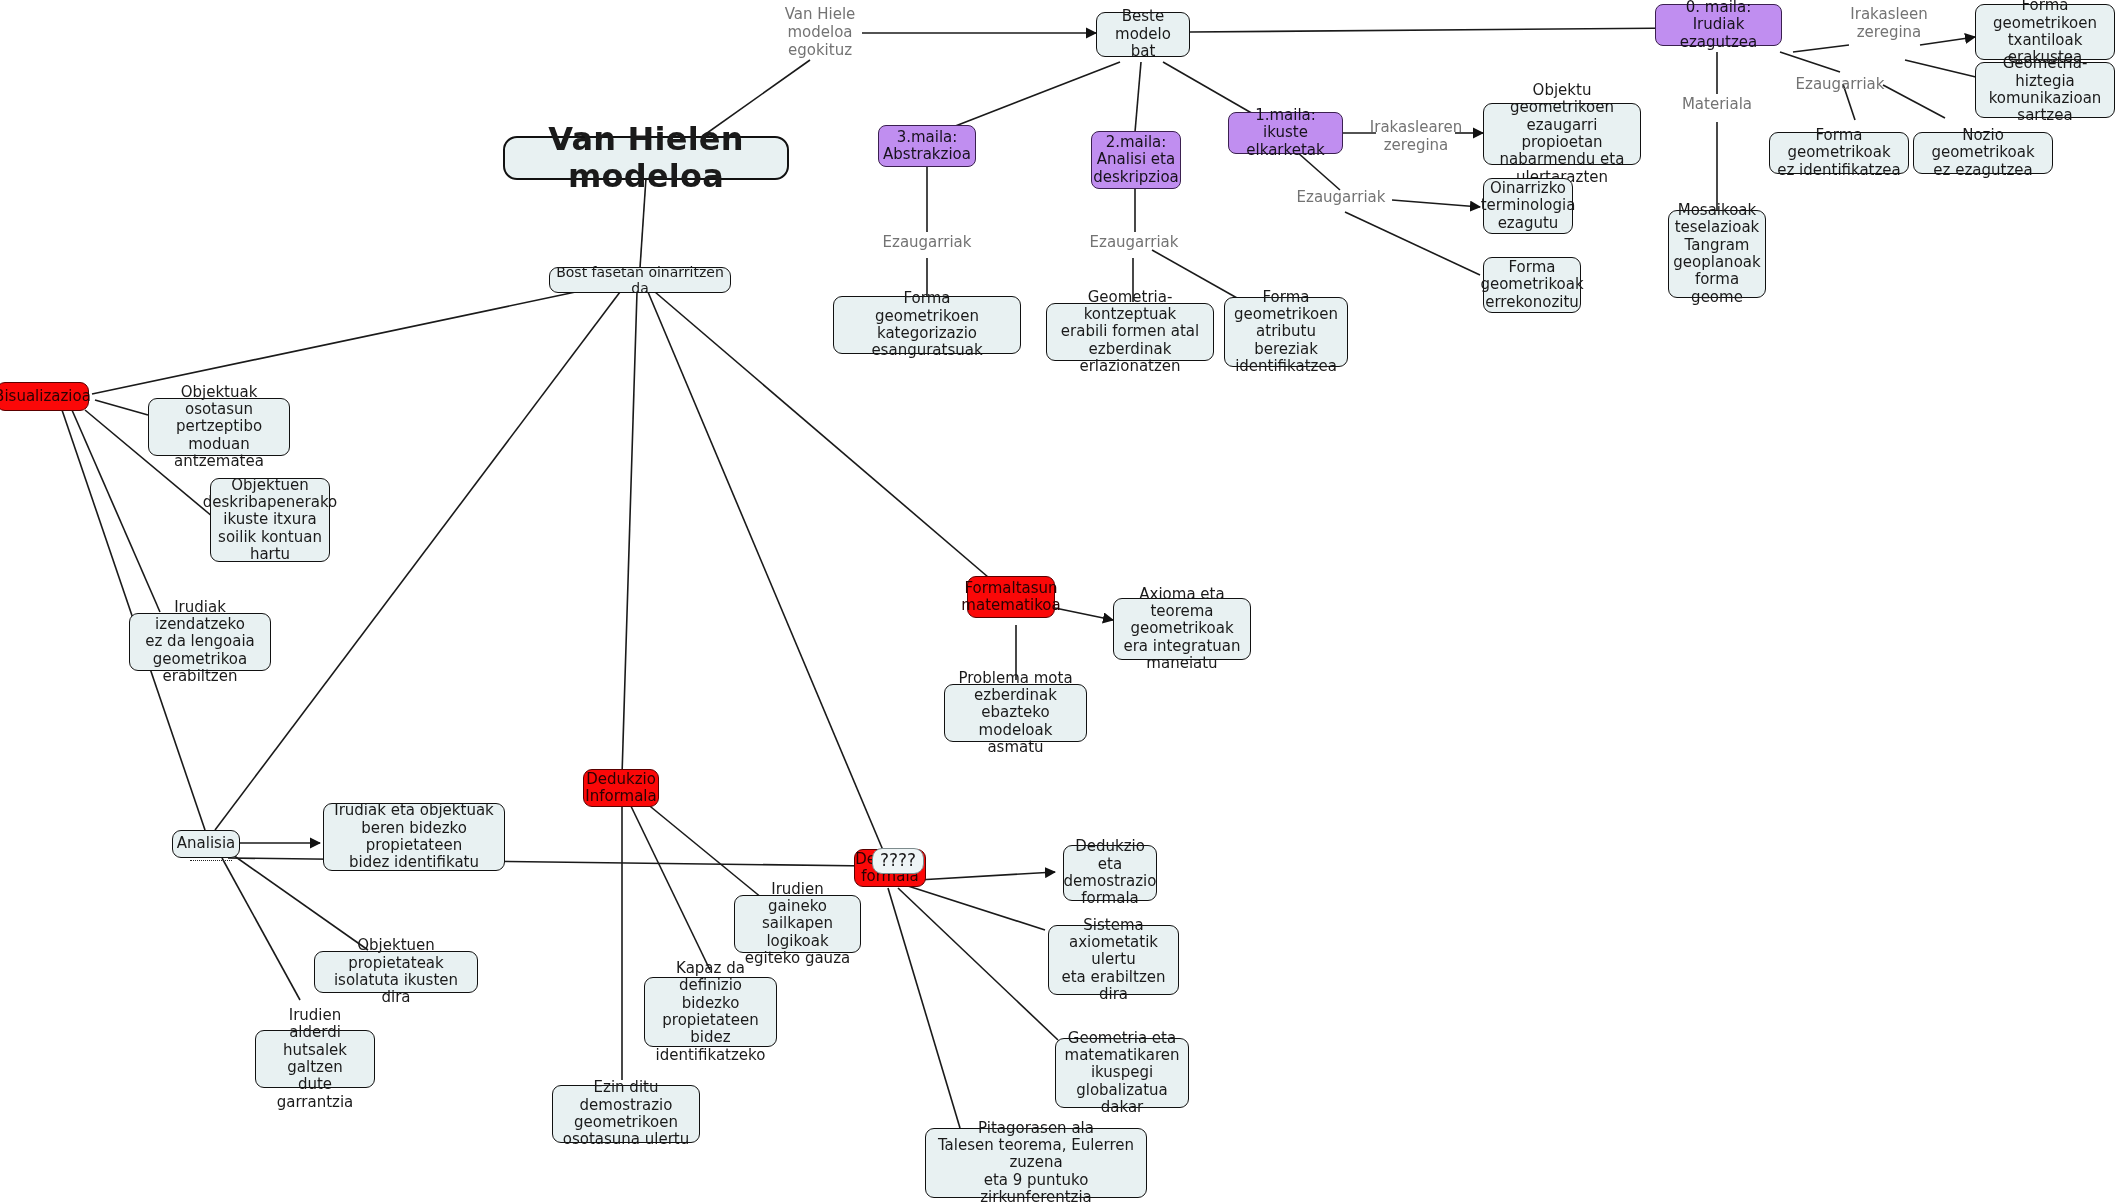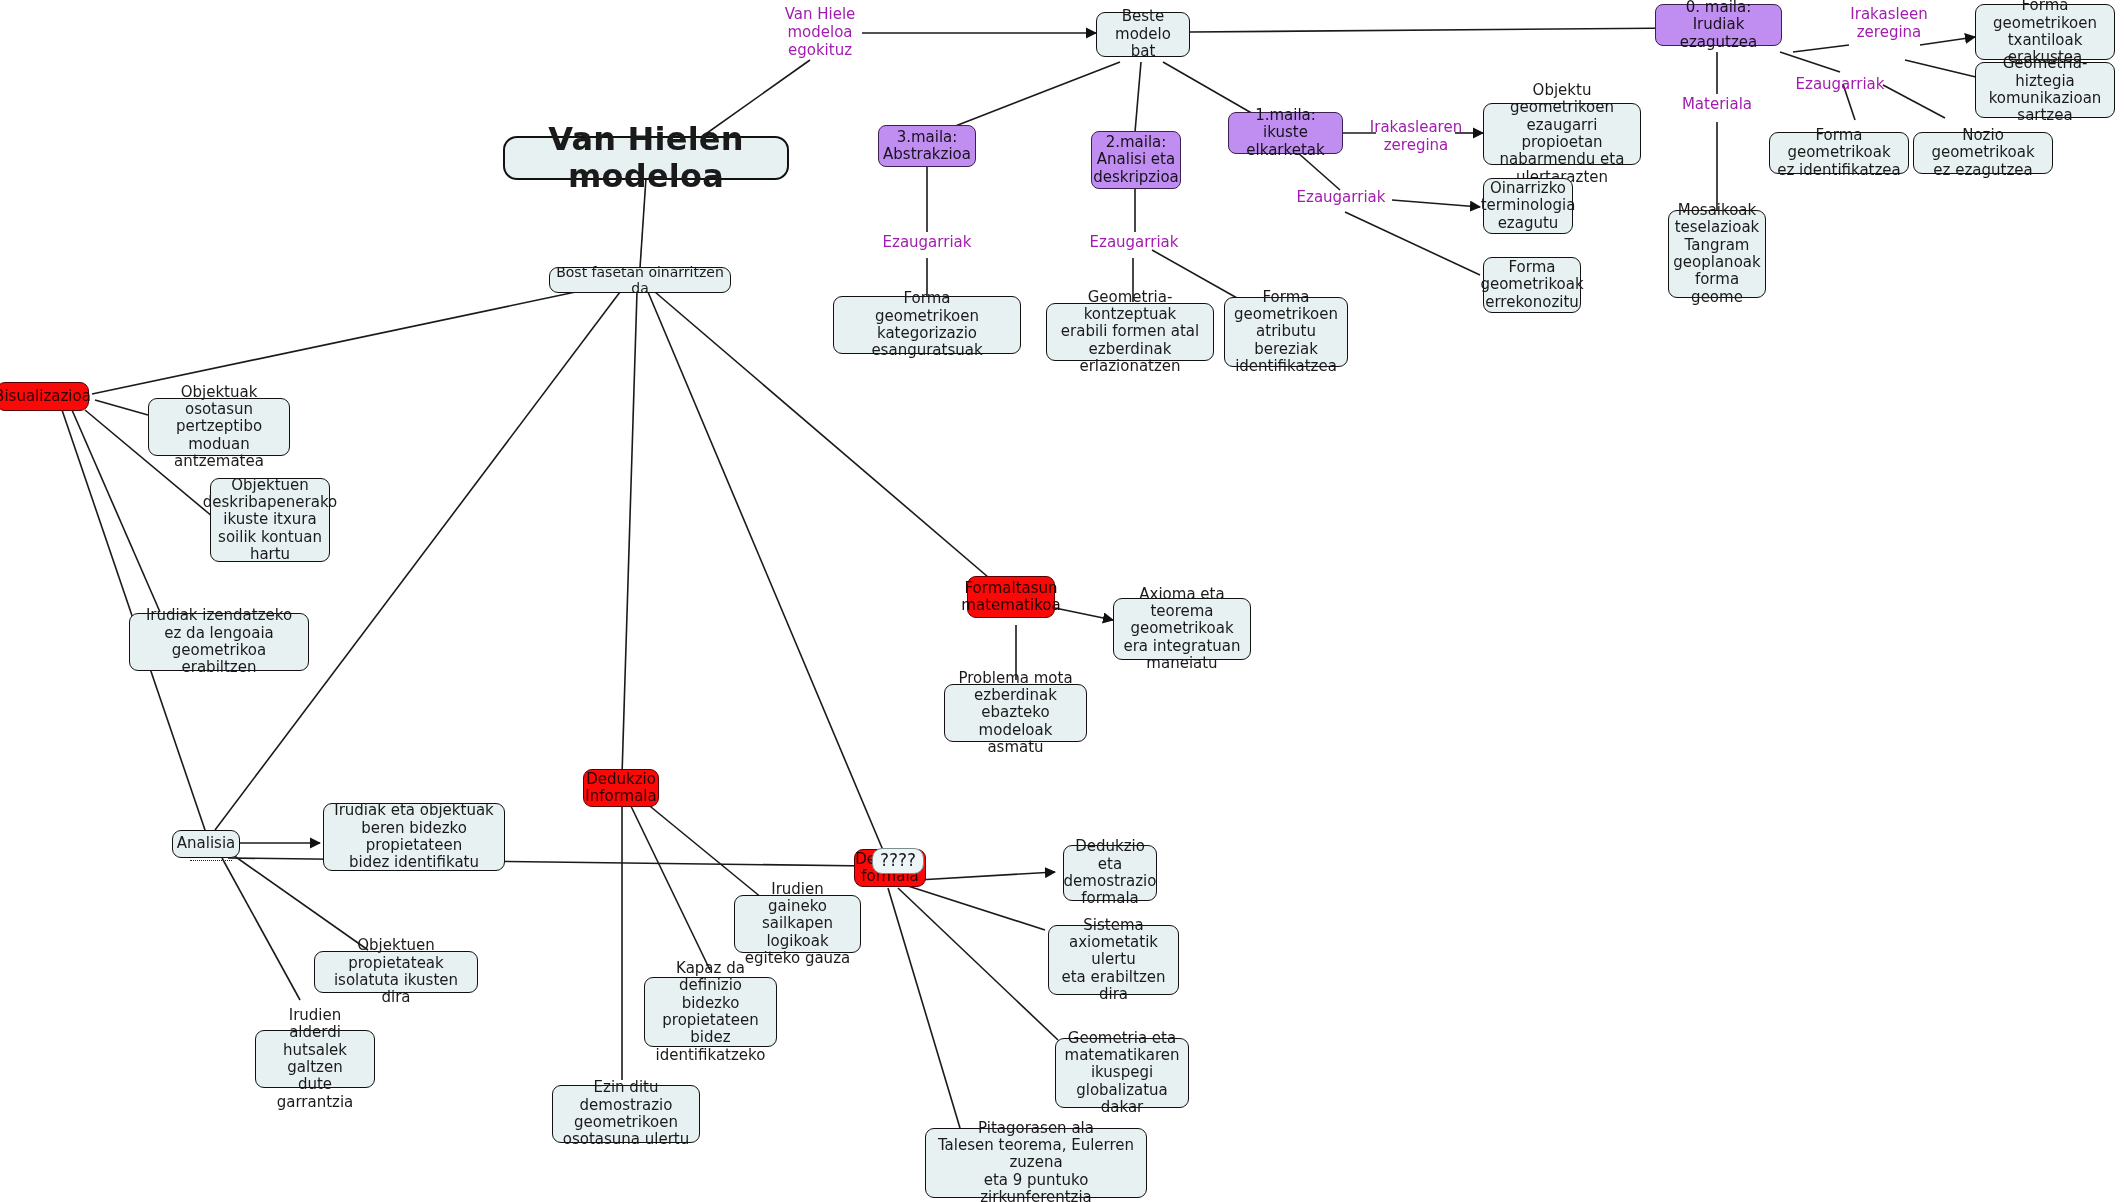--- a/index.html
+++ b/index.html
@@ -74,21 +74,21 @@
   }
   .label {
     position: absolute;
     box-sizing: border-box;
     display: flex;
     align-items: center;
     justify-content: center;
     text-align: center;
     font-size: 15px;
     line-height: 1.18;
-    color: #a21caf;
+    color: #737373;
     background: transparent;
     white-space: pre-line;
     z-index: 6;
   }
   .dotline {
     position: absolute;
     z-index: 4;
     border-top: 1px dotted #222;
   }
 </style>
@@ -321,21 +321,21 @@
   </div>
 
   <div class="node" style="left:210px; top:478px; width:120px; height:84px;">
     <span>Objektuen
 deskribapenerako
 ikuste itxura
 soilik kontuan
 hartu</span>
   </div>
 
-  <div class="node" style="left:129px; top:613px; width:180px; height:58px;">
+  <div class="node" style="left:129px; top:613px; width:142px; height:58px;">
     <span>Irudiak izendatzeko
 ez da lengoaia
 geometrikoa erabiltzen</span>
   </div>
 
   <div class="node" style="left:172px; top:830px; width:68px; height:28px;">
     <span>Analisia</span>
   </div>
   <div class="dotline" style="left:190px; top:860px; width:42px;"></div>
 

